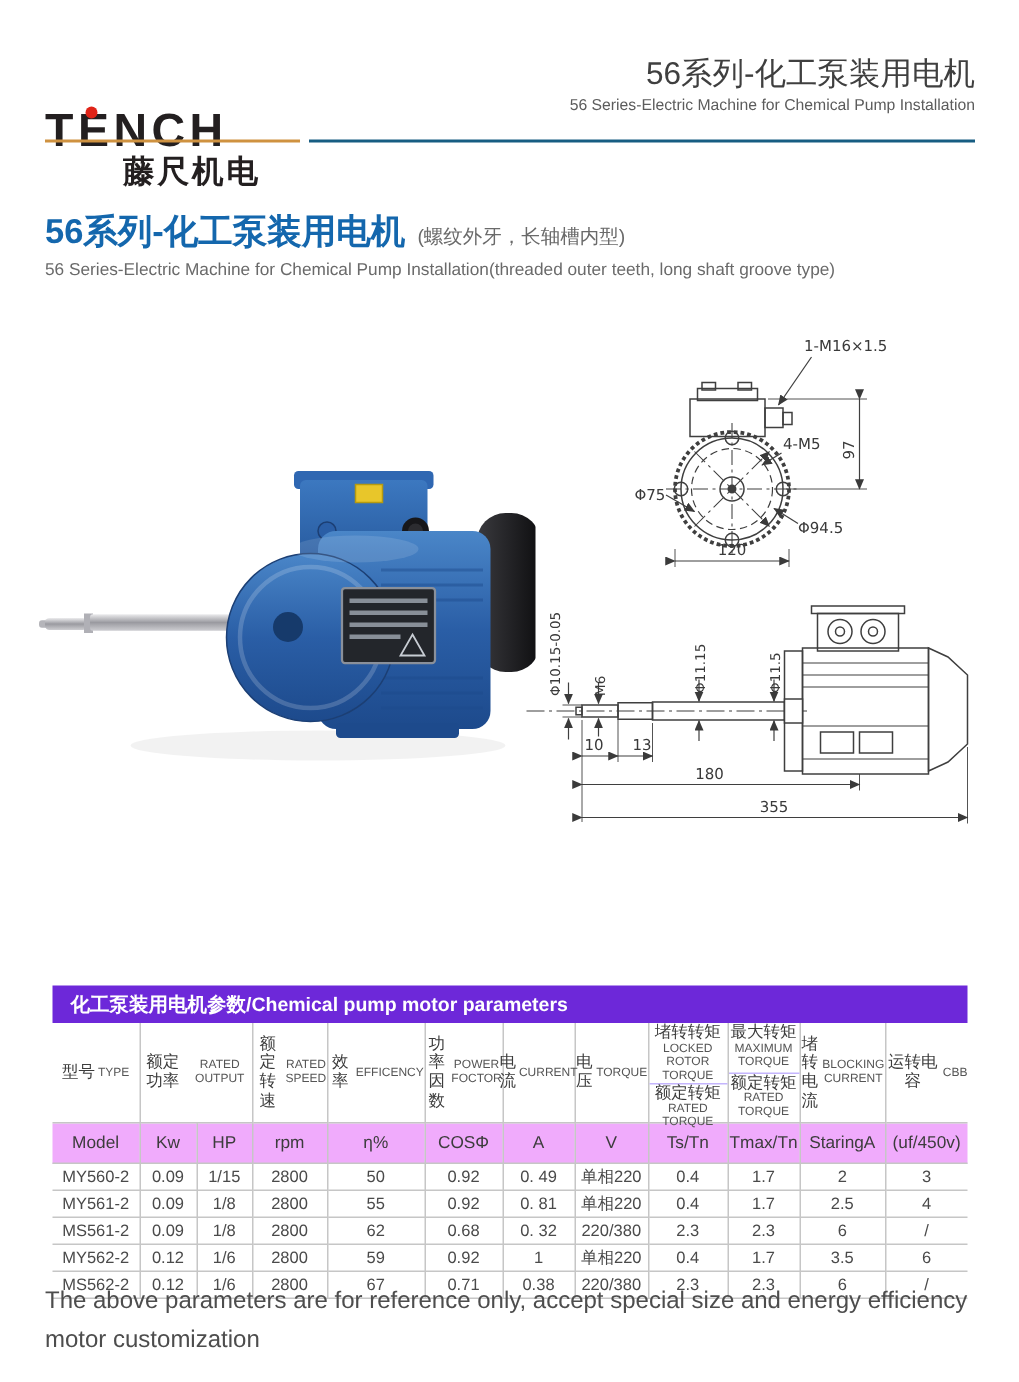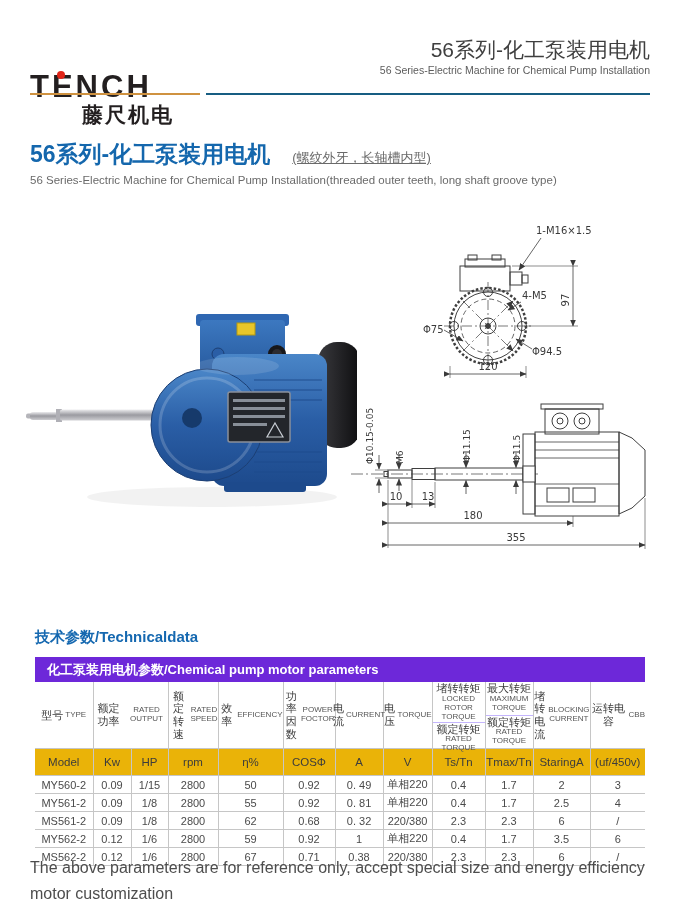--- a/index.html
+++ b/index.html
@@ -15,21 +15,21 @@
   .hdr-cn{font-size:21px;color:#3f3f3f;line-height:1.2;}
   .hdr-en{font-size:10.5px;color:#5c5c5c;margin-top:2px;}
   .rule{position:absolute;top:93px;left:30px;width:620px;height:2px;}
   .rule-orange{position:absolute;left:0;top:0;width:170px;height:2px;background:#cf9240;}
   .rule-blue{position:absolute;left:176px;top:0;width:444px;height:2px;background:#175d82;}
 
   
   .sec{position:absolute;left:30px;top:141px;}
   .sec-line1{display:flex;align-items:baseline;}
   .sec-cn{font-size:23px;font-weight:bold;color:#1467ad;line-height:1.2;}
-  .sec-note{font-size:13px;color:#6a6a6a;margin-left:22px;text-decoration:underline;}
+  .sec-note{font-size:13px;color:#6a6a6a;margin-left:8px;}
   .sec-en{font-size:11.5px;color:#6a6a6a;margin-top:5px;}
 
   
   .photo-svg{position:absolute;left:22px;top:292px;}
   .front-svg{position:absolute;left:420px;top:218px;}
   .side-svg{position:absolute;left:333px;top:396px;}
   svg text{font-family:"DejaVu Sans","Liberation Sans",sans-serif;fill:#3a3a3a;}
 
   
   .tech-heading{position:absolute;left:35px;top:628px;font-size:15px;font-weight:bold;color:#1568b0;}
@@ -40,21 +40,21 @@
   table.params tr>*:first-child{border-left:none;}
   table.params tr>*:last-child{border-right:none;}
   table.params thead tr:first-child th{border-top:none;}
   tr.hdr th{height:66px;vertical-align:middle;}
   .hcell{display:flex;flex-direction:row;justify-content:center;align-items:center;height:66px;gap:2px;}
   .cn{font-size:11px;color:#3c3c3c;line-height:1.15;}
   .en{font-size:8px;color:#555;line-height:1.12;}
   .split{display:flex;flex-direction:column;height:66px;}
   .split>div{flex:1;display:flex;flex-direction:column;justify-content:flex-start;align-items:center;}
   .split>div+div{border-top:1px solid #c4b5fd;}
-  tr.units td{height:26px;background:#eab308;font-size:11.5px;color:#3c3c3c;}
+  tr.units td{height:26px;background:#f0abfc;font-size:11.5px;color:#3c3c3c;}
   tr.data td{height:17px;font-size:11px;color:#4a4a4a;}
 
   
   .footer{position:absolute;left:30px;top:855px;}
   .foot-cn{font-size:13.5px;color:#4d4d4d;line-height:1.6;}
   .foot-en{font-size:16px;color:#4d4d4d;line-height:1.6;}
 </style>
 </head>
 <body>
 
@@ -258,21 +258,20 @@
     <text x="40" y="68" font-size="9" transform="rotate(-90 40 68)">Φ10.15-0.05</text>
     <text x="70" y="68" font-size="9" transform="rotate(-90 70 68)">M6</text>
     <text x="137" y="66" font-size="9" transform="rotate(-90 137 66)">Φ11.15</text>
     <text x="187" y="66" font-size="9" transform="rotate(-90 187 66)">Φ11.5</text>
     <text x="63" y="104" font-size="10" text-anchor="middle">10</text>
     <text x="95" y="104" font-size="10" text-anchor="middle">13</text>
     <text x="140" y="123" font-size="10" text-anchor="middle">180</text>
     <text x="183" y="145" font-size="10" text-anchor="middle">355</text>
   </svg>
 
-  <div class="tech-heading">技术参数/Technicaldata</div>
 
   <div class="tbl-wrap">
     <div class="tbl-banner">化工泵装用电机参数/Chemical pump motor parameters</div>
     <table class="params">
       <colgroup>
         <col style="width:58px">
           <col style="width:38px">
           <col style="width:37px">
           <col style="width:50px">
         <col style="width:65px">

